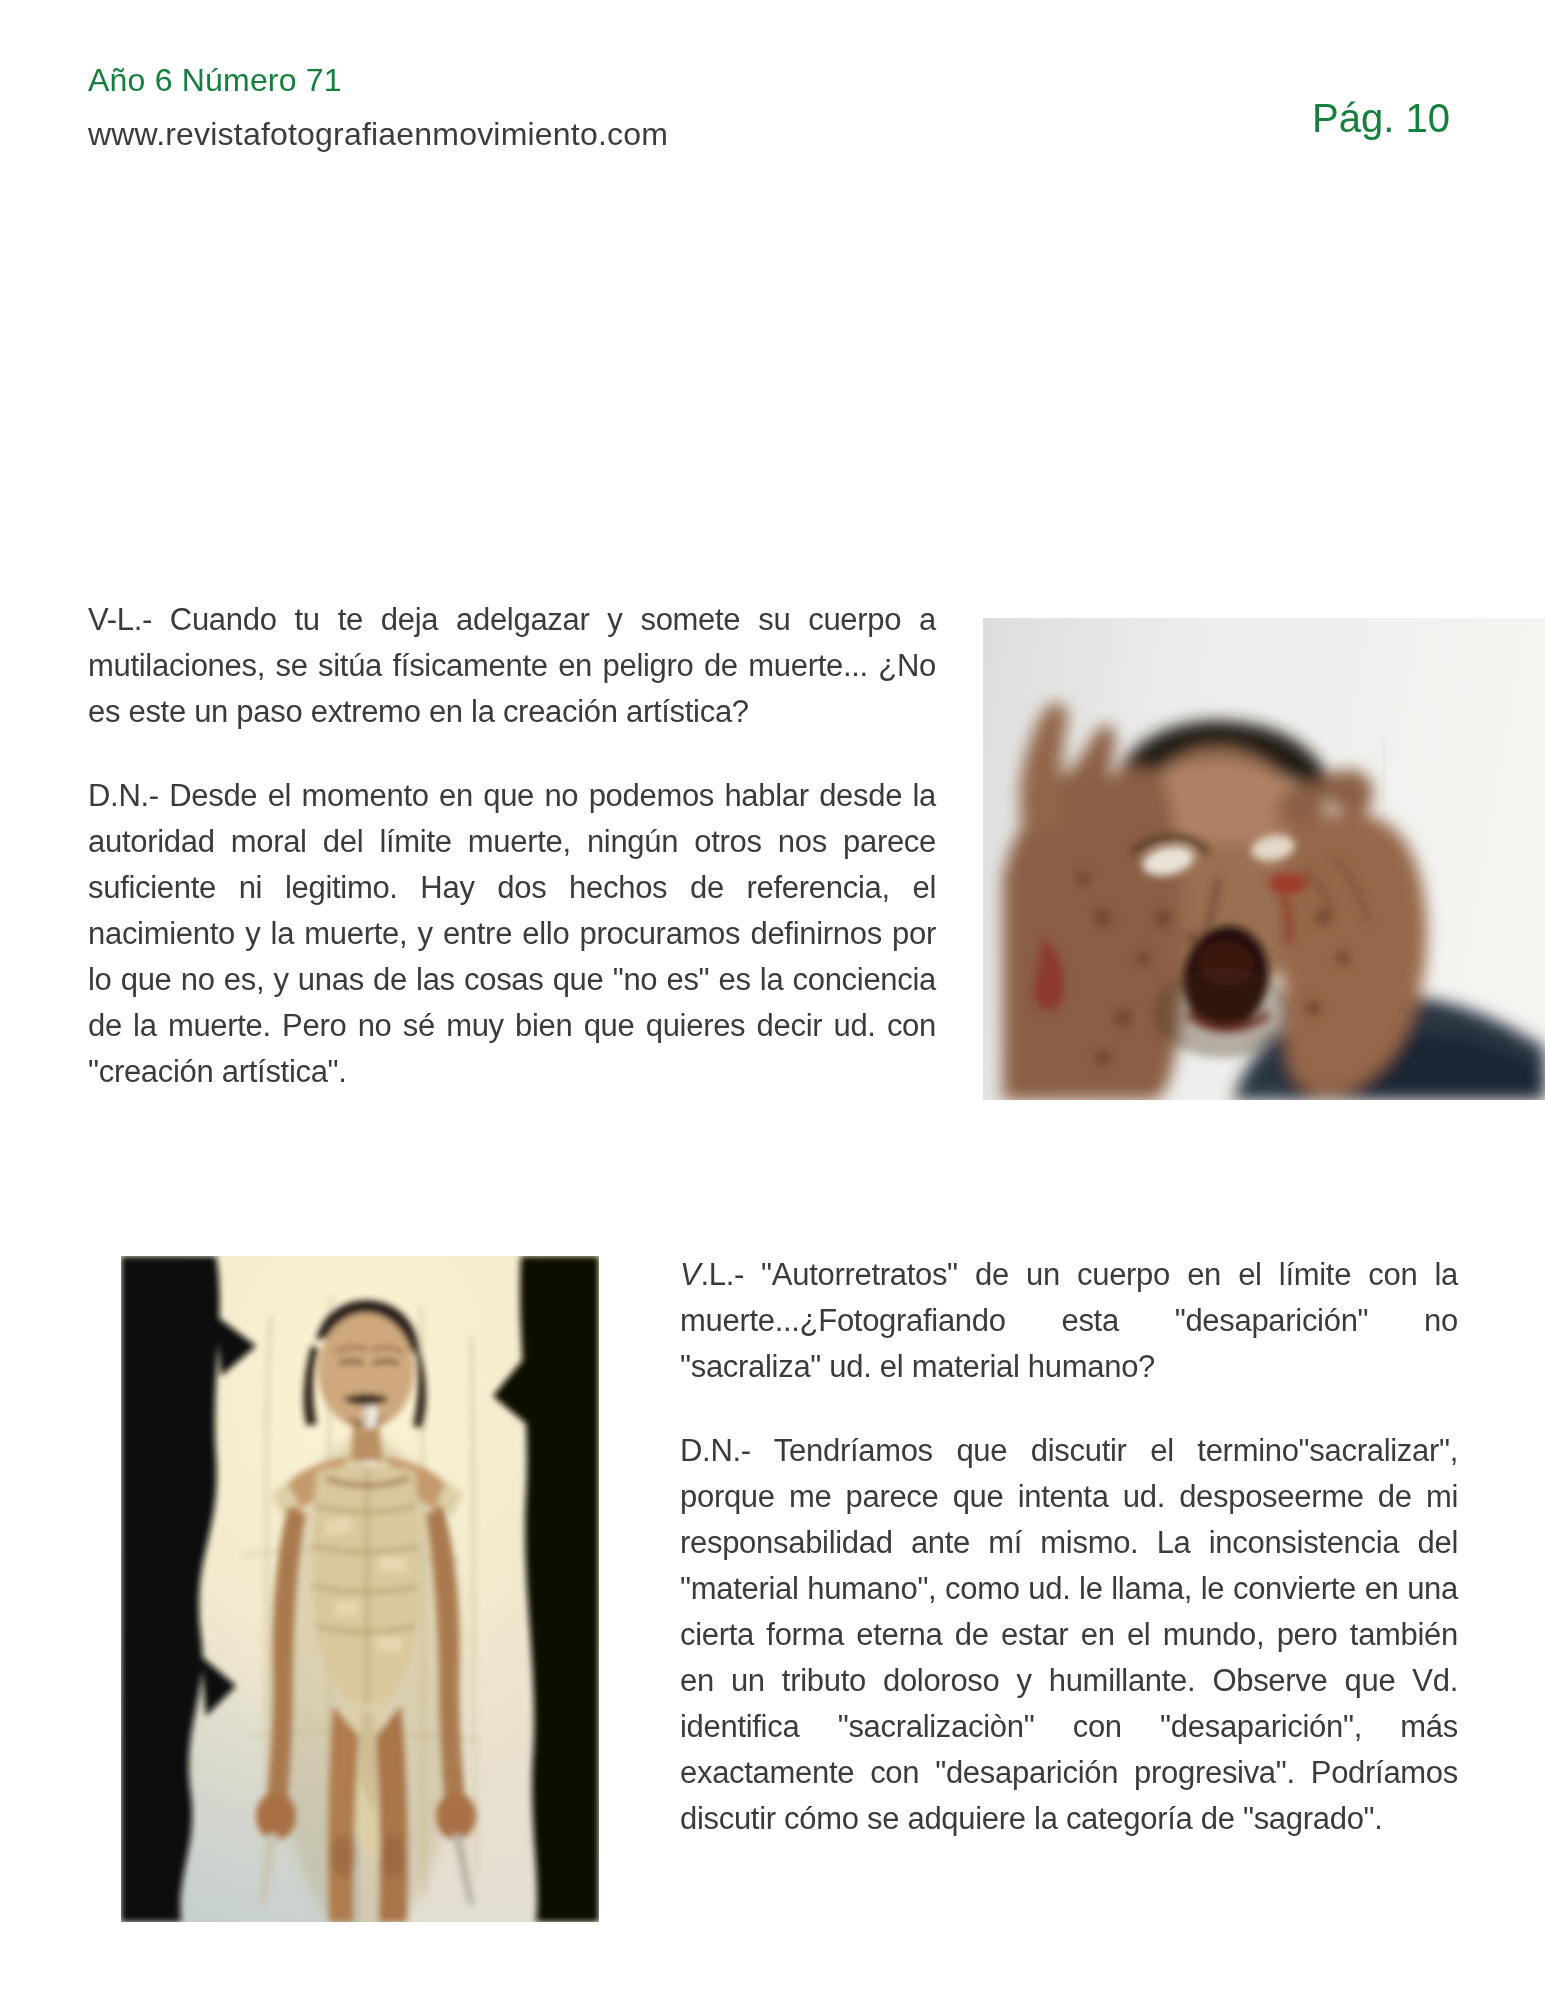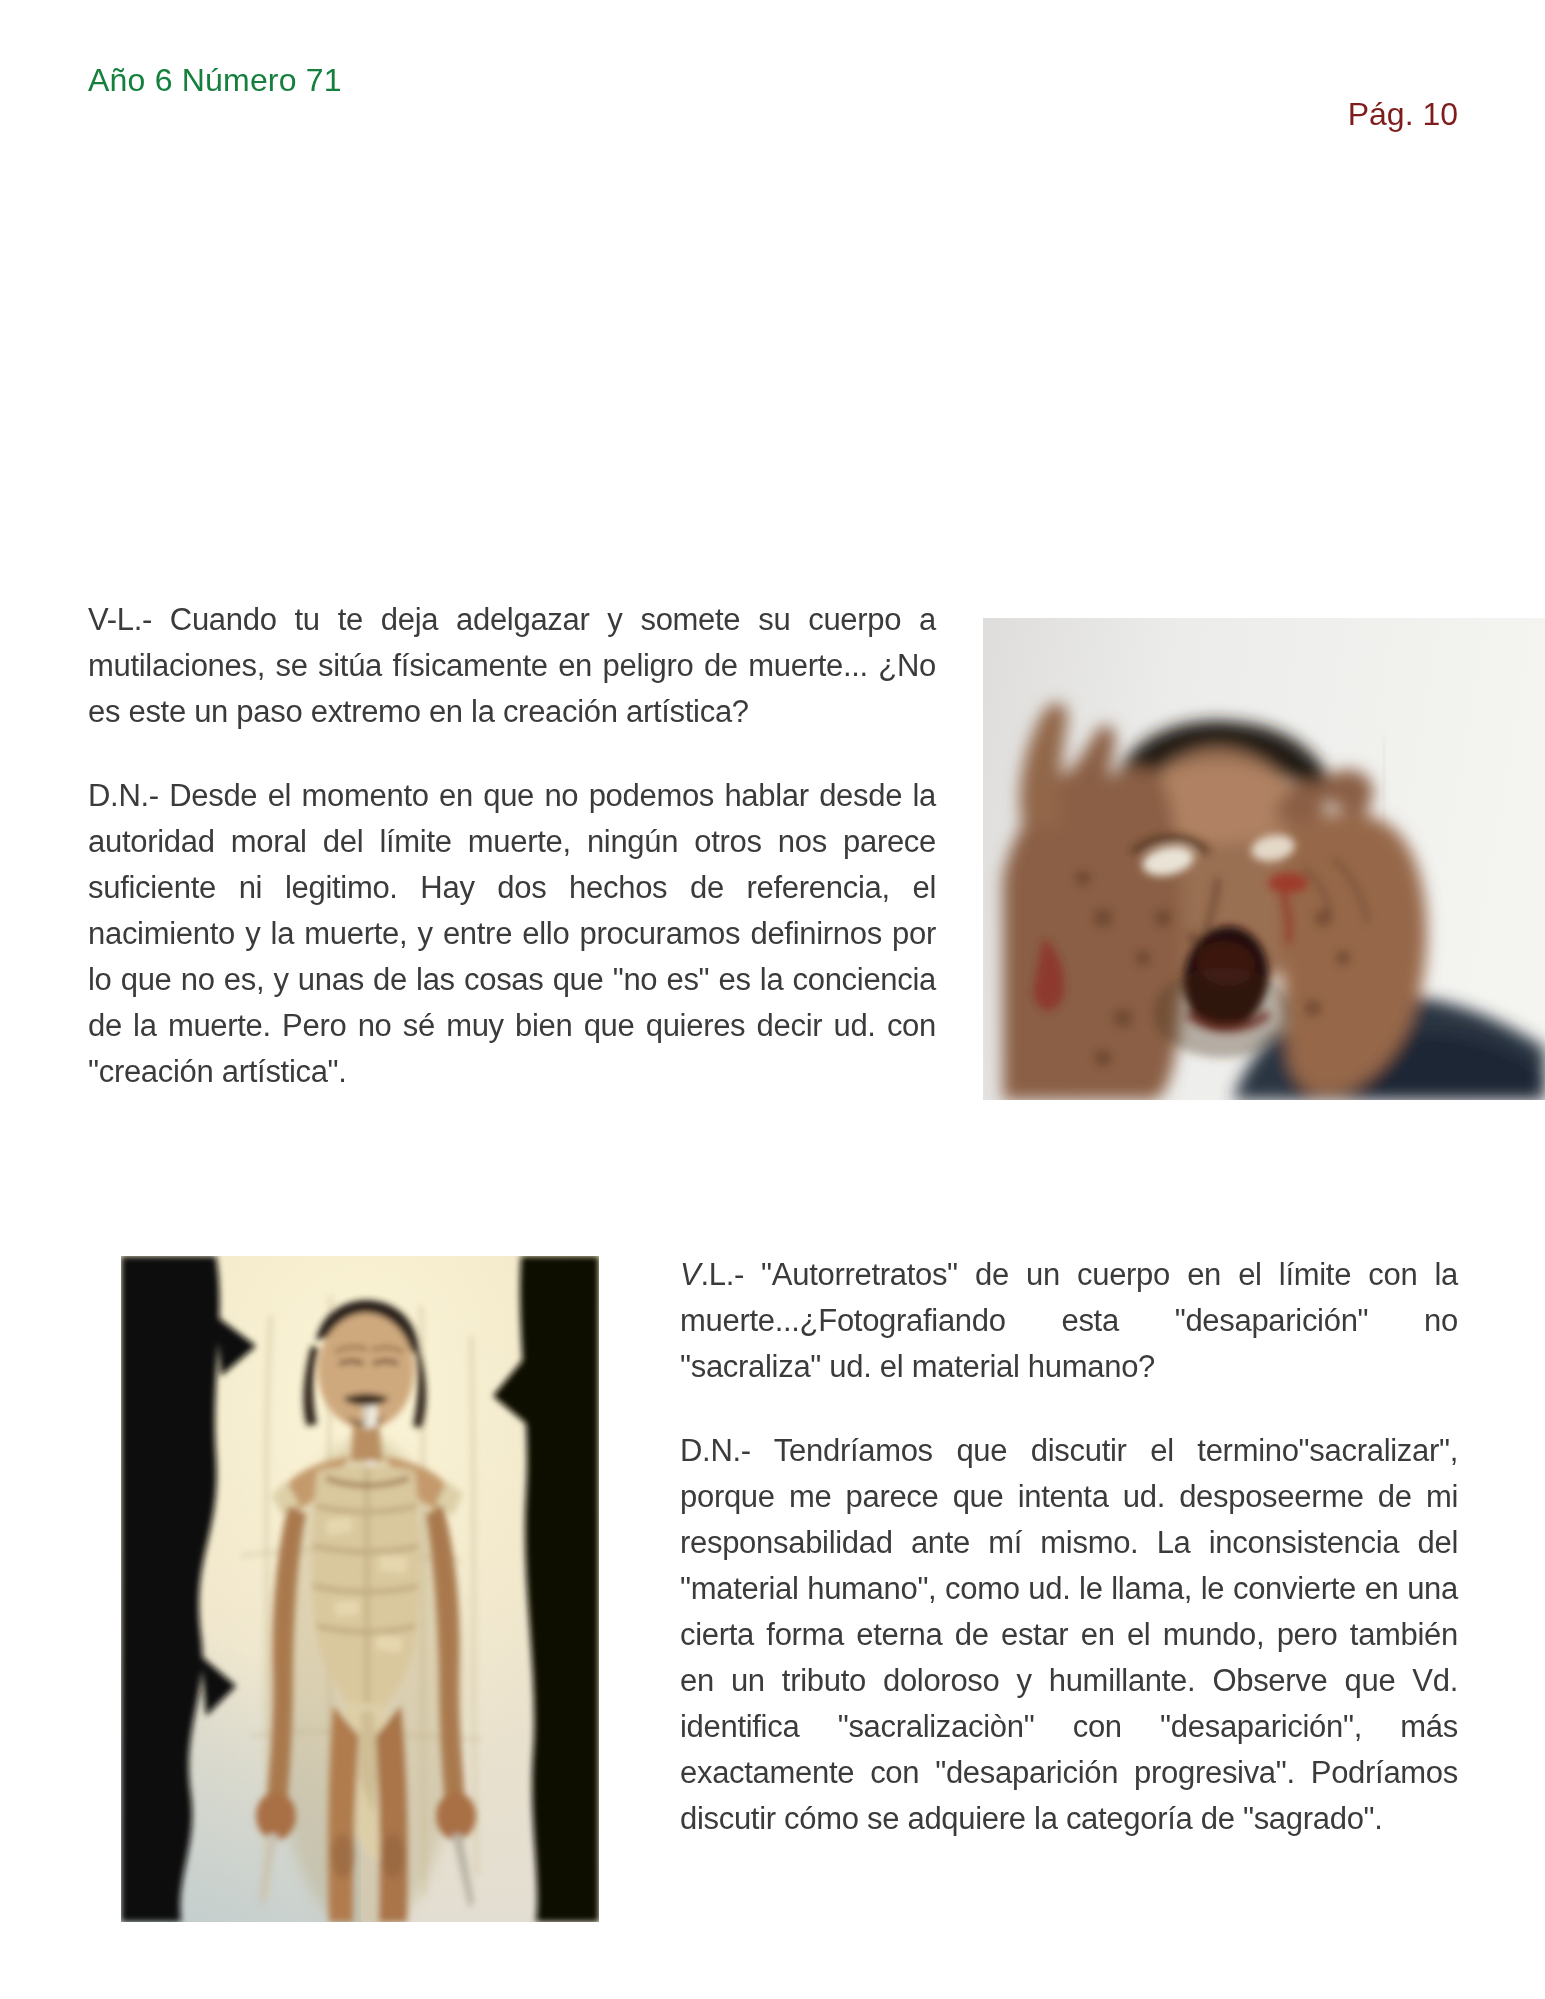--- a/index.html
+++ b/index.html
@@ -3,21 +3,21 @@
 <meta charset="utf-8">
 <style>
   html,body{margin:0;padding:0;background:#ffffff;}
   .page{
     position:relative;width:1545px;height:1999px;background:#ffffff;
     overflow:hidden;font-family:"Liberation Sans",sans-serif;
   }
   
   .hdr-edition{position:absolute;left:88px;top:62px;font-size:32px;color:#15803d;letter-spacing:.2px;}
   .hdr-site{position:absolute;left:88px;top:116px;font-size:32px;color:#3c3c3c;letter-spacing:.2px;}
-  .hdr-page{position:absolute;right:87px;top:96px;font-size:32px;color:#7f1d1d;}
+  .hdr-page{position:absolute;right:95px;top:96px;font-size:40px;color:#15803d;}
   
   .title{
     position:absolute;left:0;top:304px;width:1475px;margin:0;
     text-align:center;font-family:"Liberation Serif",serif;font-weight:400;
     font-size:52px;line-height:69px;color:#1d1d1d;letter-spacing:.5px;
   }
   .title .tl{display:block;}
   
   .col{position:absolute;font-size:31px;line-height:46px;color:#3b3b3b;
        text-align:justify;letter-spacing:-0.3px;}
@@ -31,20 +31,21 @@
   .photo svg{display:block;width:100%;height:100%;}
   .photo1{left:983px;top:618px;width:562px;height:482px;}
   .photo2{left:121px;top:1256px;width:478px;height:666px;}
 </style>
 </head>
 <body>
 
 <div class="page">
 
   <div class="hdr-edition">Año 6 Número 71</div>
+  <div class="hdr-site">www.revistafotografiaenmovimiento.com</div>
   <div class="hdr-page">Pág. 10</div>
 
   <h1 class="title">
   </h1>
 
   <section class="col col-left">
     <p>V-L.- Cuando tu te deja adelgazar y somete su cuerpo a mutilaciones, se sitúa físicamente en peligro de muerte... ¿No es este un paso extremo en la creación artística?</p>
     <p>D.N.- Desde el momento en que no podemos hablar desde la autoridad moral del límite muerte, ningún otros nos parece suficiente ni legitimo. Hay dos hechos de referencia, el nacimiento y la muerte, y entre ello procuramos definirnos por lo que no es, y unas de las cosas que "no es" es la conciencia de la muerte. Pero no sé muy bien que quieres decir ud. con "creación artística".</p>
   </section>
 

